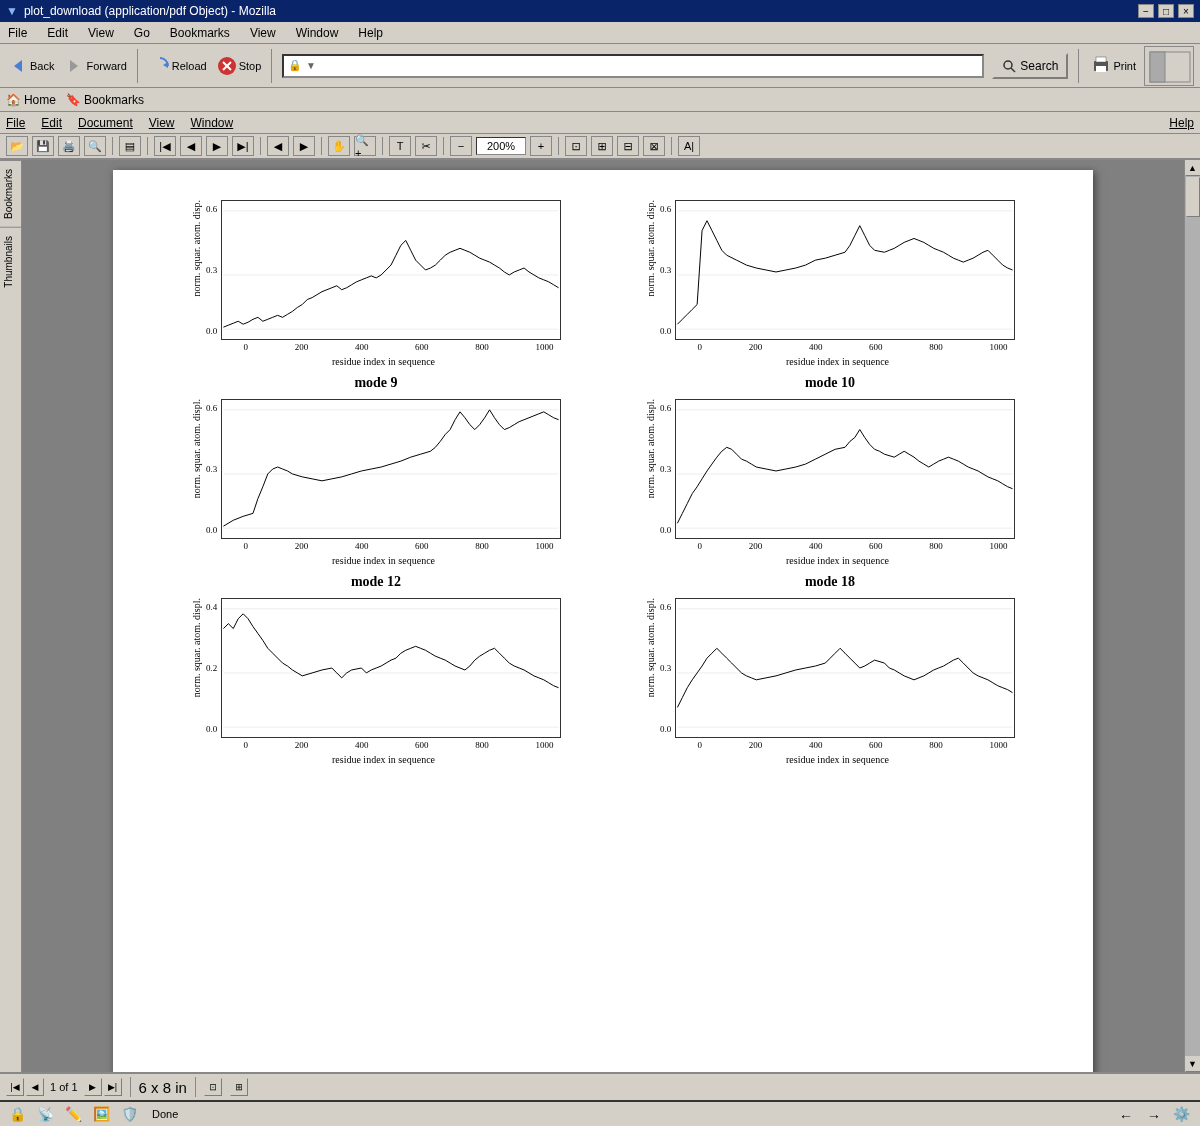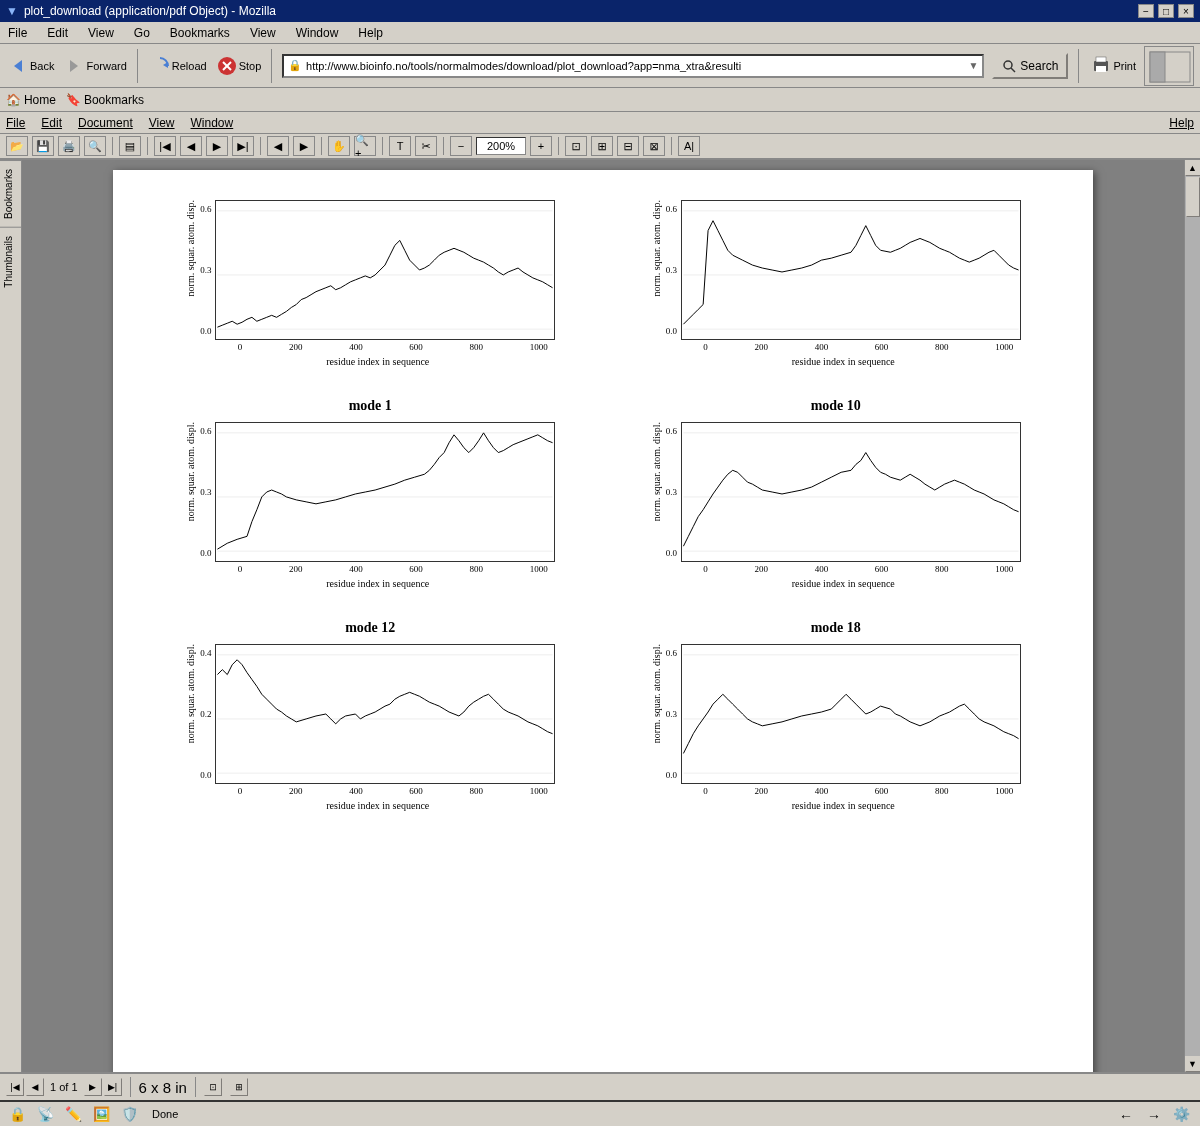--- a/index.html
+++ b/index.html
@@ -176,21 +176,21 @@
       width: 980px;
       min-height: 1200px;
       padding: 20px 30px;
       box-shadow: 2px 2px 8px rgba(0,0,0,0.5);
     }
 
     
     .charts-grid {
       display: grid;
       grid-template-columns: 1fr 1fr;
-      gap: 31px;
+      gap: 8px;
       padding: 10px;
     }
     .chart-container {
       display: flex;
       flex-direction: column;
       align-items: center;
     }
     .chart-title {
       font-size: 14px;
       font-weight: bold;
@@ -319,21 +319,20 @@
           <circle cx="12" cy="12" r="9" fill="#cc3333"></circle>
           <line x1="8" y1="8" x2="16" y2="16" stroke="white" stroke-width="2"></line>
           <line x1="16" y1="8" x2="8" y2="16" stroke="white" stroke-width="2"></line>
         </svg>
     </div>
     <span>Stop</span>
   </div>
   <div class="toolbar-separator"></div>
   <div class="url-bar">
     <span class="url-icon">🔒</span>
-    <input class="url-input" type="text" value="http://www.bioinfo.no/tools/normalmodes/download/plot_download?app=nma_xtra&amp;resulti" style="">
     <span class="url-dropdown">▼</span>
   </div>
   <button class="search-btn">
     <svg width="14" height="14" viewBox="0 0 14 14">
         <circle cx="6" cy="6" r="4" stroke="#333" fill="none" stroke-width="1.5"></circle>
         <line x1="9" y1="9" x2="13" y2="13" stroke="#333" stroke-width="1.5"></line>
       </svg>
     <span>Search</span>
   </button>
   <div class="toolbar-separator"></div>
@@ -480,21 +479,21 @@
                 <span>600</span>
                 <span>800</span>
                 <span>1000</span>
               </div>
               <div class="x-axis-label">residue index in sequence</div>
             </div>
           </div>
         </div>
 
         <div class="chart-container">
-          <div class="chart-title">mode 1</div>
+          <div class="chart-title">mode 9</div>
           <div class="chart-area">
             <div class="y-axis-label">norm. squar. atom. displ.</div>
             <div class="chart-plot-area">
               <div style="display:flex; align-items:stretch;">
                 <div style="display:flex; flex-direction:column; justify-content:space-between; align-items:flex-end; margin-right:4px; font-size:9px; font-family:serif; height:140px; padding:4px 0;">
                   <span>0.6</span>
                   <span>0.3</span>
                   <span>0.0</span>
                 </div>
                 <svg class="chart-svg" width="340" height="140" viewBox="0 0 340 140">

